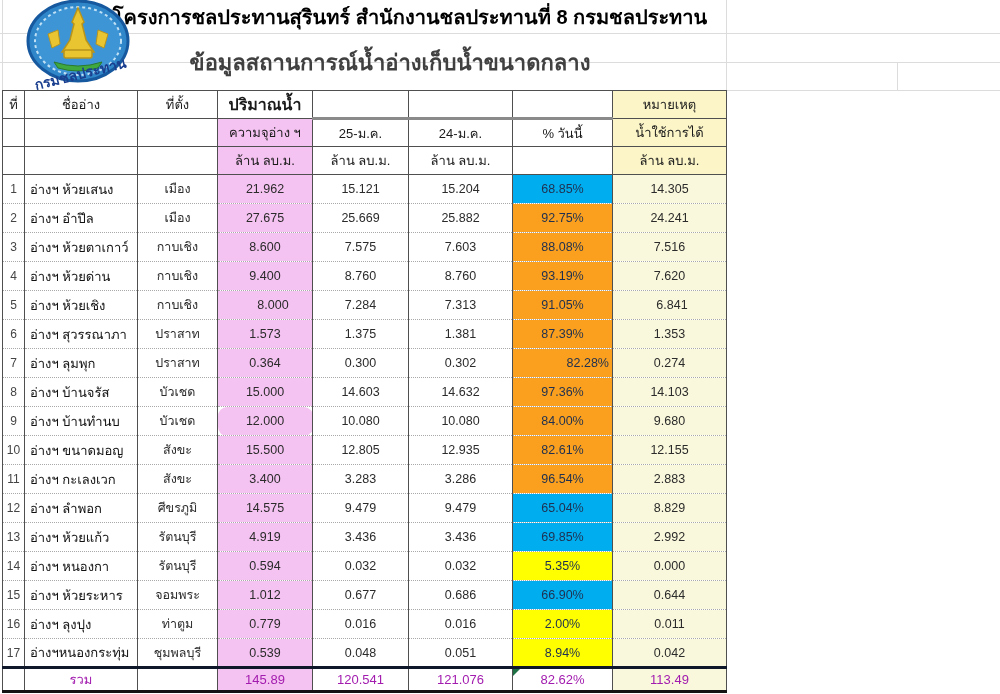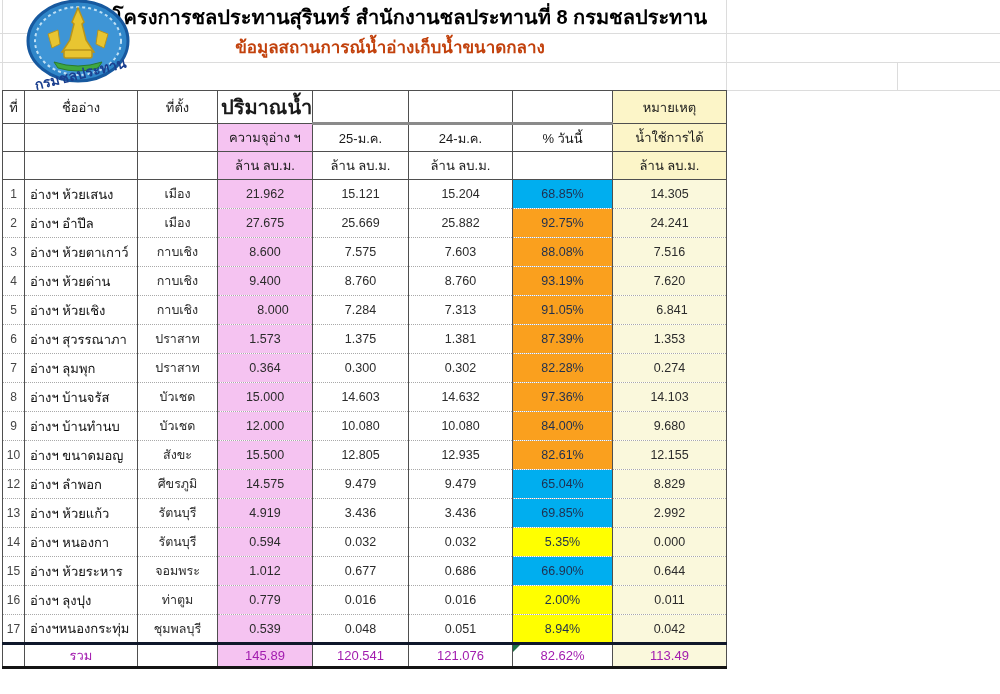--- a/index.html
+++ b/index.html
@@ -7,39 +7,39 @@
     width:1000px;height:694px;background:#fff;position:relative;overflow:hidden;
     font-family:"Liberation Sans","DejaVu Sans",sans-serif;color:#1a1a1a;
   }
   .gridline{position:absolute;background:#dcdcdc;}
   
   .title1{
     position:absolute;left:100px;top:3px;width:620px;height:28px;
     text-align:center;font-size:20px;font-weight:bold;color:#000;line-height:28px;
   }
   .title2{
-    position:absolute;left:110px;top:35px;width:560px;height:26px;
-    text-align:center;font-size:17px;font-weight:bold;color:#c2410c;line-height:26px;
+    position:absolute;left:110px;top:50px;width:560px;height:26px;
+    text-align:center;font-size:22px;font-weight:bold;color:#404040;line-height:26px;
   }
   
   .logo{position:absolute;left:24px;top:0px;width:122px;height:95px;}
   
   table.res{
     position:absolute;left:2px;top:90px;width:724px;
     border-collapse:collapse;table-layout:fixed;
     font-size:13px;
   }
   table.res{border:1px solid #3a3a3a;border-bottom:3px solid #141414;}
   table.res th, table.res td{
     border-left:1px solid #4f4f4f;border-right:1px solid #4f4f4f;
     padding:0 3px;text-align:center;overflow:hidden;white-space:nowrap;
   }
   thead th{border:1px solid #4f4f4f;font-weight:normal;background:#fff;}
   thead tr{height:28px;}
-  thead .vol-label{font-weight:bold;font-size:20px;}
+  thead .vol-label{font-weight:bold;font-size:16px;}
   thead .thickgray{border-bottom:3px solid #8a8a8a;}
   tbody tr{height:29px;}
   tbody tr + tr td{border-top:1px dotted #a9a9a9;}
   tbody td{color:#2b2b2b;font-size:12.5px;}
   tbody td.c-name{text-align:left;padding-left:5px;color:#111;font-size:13px;}
   tbody td.c-no{color:#444;font-size:12px;}
   tbody td.c-pct{color:#1f3050;}
   tfoot tr{height:23px;}
   tfoot td{border-top:3px solid #0f172a;font-size:13px;color:#a21caf;}
   tfoot td.t-pct{position:relative;}
@@ -185,57 +185,67 @@
     <td class="c-use" style="background: rgb(250, 248, 220);">1.353</td>
   </tr>
 
   <tr>
     <td class="c-no">7</td>
     <td class="c-name">อ่างฯ ลุมพุก</td>
     <td class="c-loc">ปราสาท</td>
     <td class="c-cap" style="background: rgb(245, 195, 241);">0.364</td>
     <td class="c-d1">0.300</td>
     <td class="c-d2">0.302</td>
-    <td class="c-pct" style="background: rgb(250, 160, 30);">82.28%</td>
+    <td class="c-pct" style="background: rgb(250, 160, 30); text-align: right;">82.28%</td>
     <td class="c-use" style="background: rgb(250, 248, 220);">0.274</td>
   </tr>
 
   <tr>
     <td class="c-no">8</td>
     <td class="c-name">อ่างฯ บ้านจรัส</td>
     <td class="c-loc">บัวเชด</td>
     <td class="c-cap" style="background: rgb(245, 195, 241);">15.000</td>
     <td class="c-d1">14.603</td>
     <td class="c-d2">14.632</td>
     <td class="c-pct" style="background: rgb(250, 160, 30);">97.36%</td>
     <td class="c-use" style="background: rgb(250, 248, 220);">14.103</td>
   </tr>
 
   <tr>
     <td class="c-no">9</td>
     <td class="c-name">อ่างฯ บ้านทำนบ</td>
     <td class="c-loc">บัวเชด</td>
-    <td class="c-cap" style="background: rgb(245, 195, 241);">12.000</td>
+    <td class="c-cap" style="background: rgb(245, 195, 241); border-radius: 9px;">12.000</td>
     <td class="c-d1">10.080</td>
     <td class="c-d2">10.080</td>
     <td class="c-pct" style="background: rgb(250, 160, 30);">84.00%</td>
     <td class="c-use" style="background: rgb(250, 248, 220);">9.680</td>
   </tr>
 
   <tr>
     <td class="c-no">10</td>
     <td class="c-name">อ่างฯ ขนาดมอญ</td>
     <td class="c-loc">สังขะ</td>
     <td class="c-cap" style="background: rgb(245, 195, 241);">15.500</td>
     <td class="c-d1">12.805</td>
     <td class="c-d2">12.935</td>
     <td class="c-pct" style="background: rgb(250, 160, 30);">82.61%</td>
     <td class="c-use" style="background: rgb(250, 248, 220);">12.155</td>
   </tr>
 
+  <tr>
+    <td class="c-no">11</td>
+    <td class="c-name">อ่างฯ กะเลงเวก</td>
+    <td class="c-loc">สังขะ</td>
+    <td class="c-cap" style="background: rgb(245, 195, 241);">3.400</td>
+    <td class="c-d1">3.283</td>
+    <td class="c-d2">3.286</td>
+    <td class="c-pct" style="background: rgb(250, 160, 30);">96.54%</td>
+    <td class="c-use" style="background: rgb(250, 248, 220);">2.883</td>
+  </tr>
 
   <tr>
     <td class="c-no">12</td>
     <td class="c-name">อ่างฯ ลำพอก</td>
     <td class="c-loc">ศีขรภูมิ</td>
     <td class="c-cap" style="background: rgb(245, 195, 241);">14.575</td>
     <td class="c-d1">9.479</td>
     <td class="c-d2">9.479</td>
     <td class="c-pct" style="background: rgb(0, 174, 239); margin-left: 20px;">65.04%</td>
     <td class="c-use" style="background: rgb(250, 248, 220);">8.829</td>

